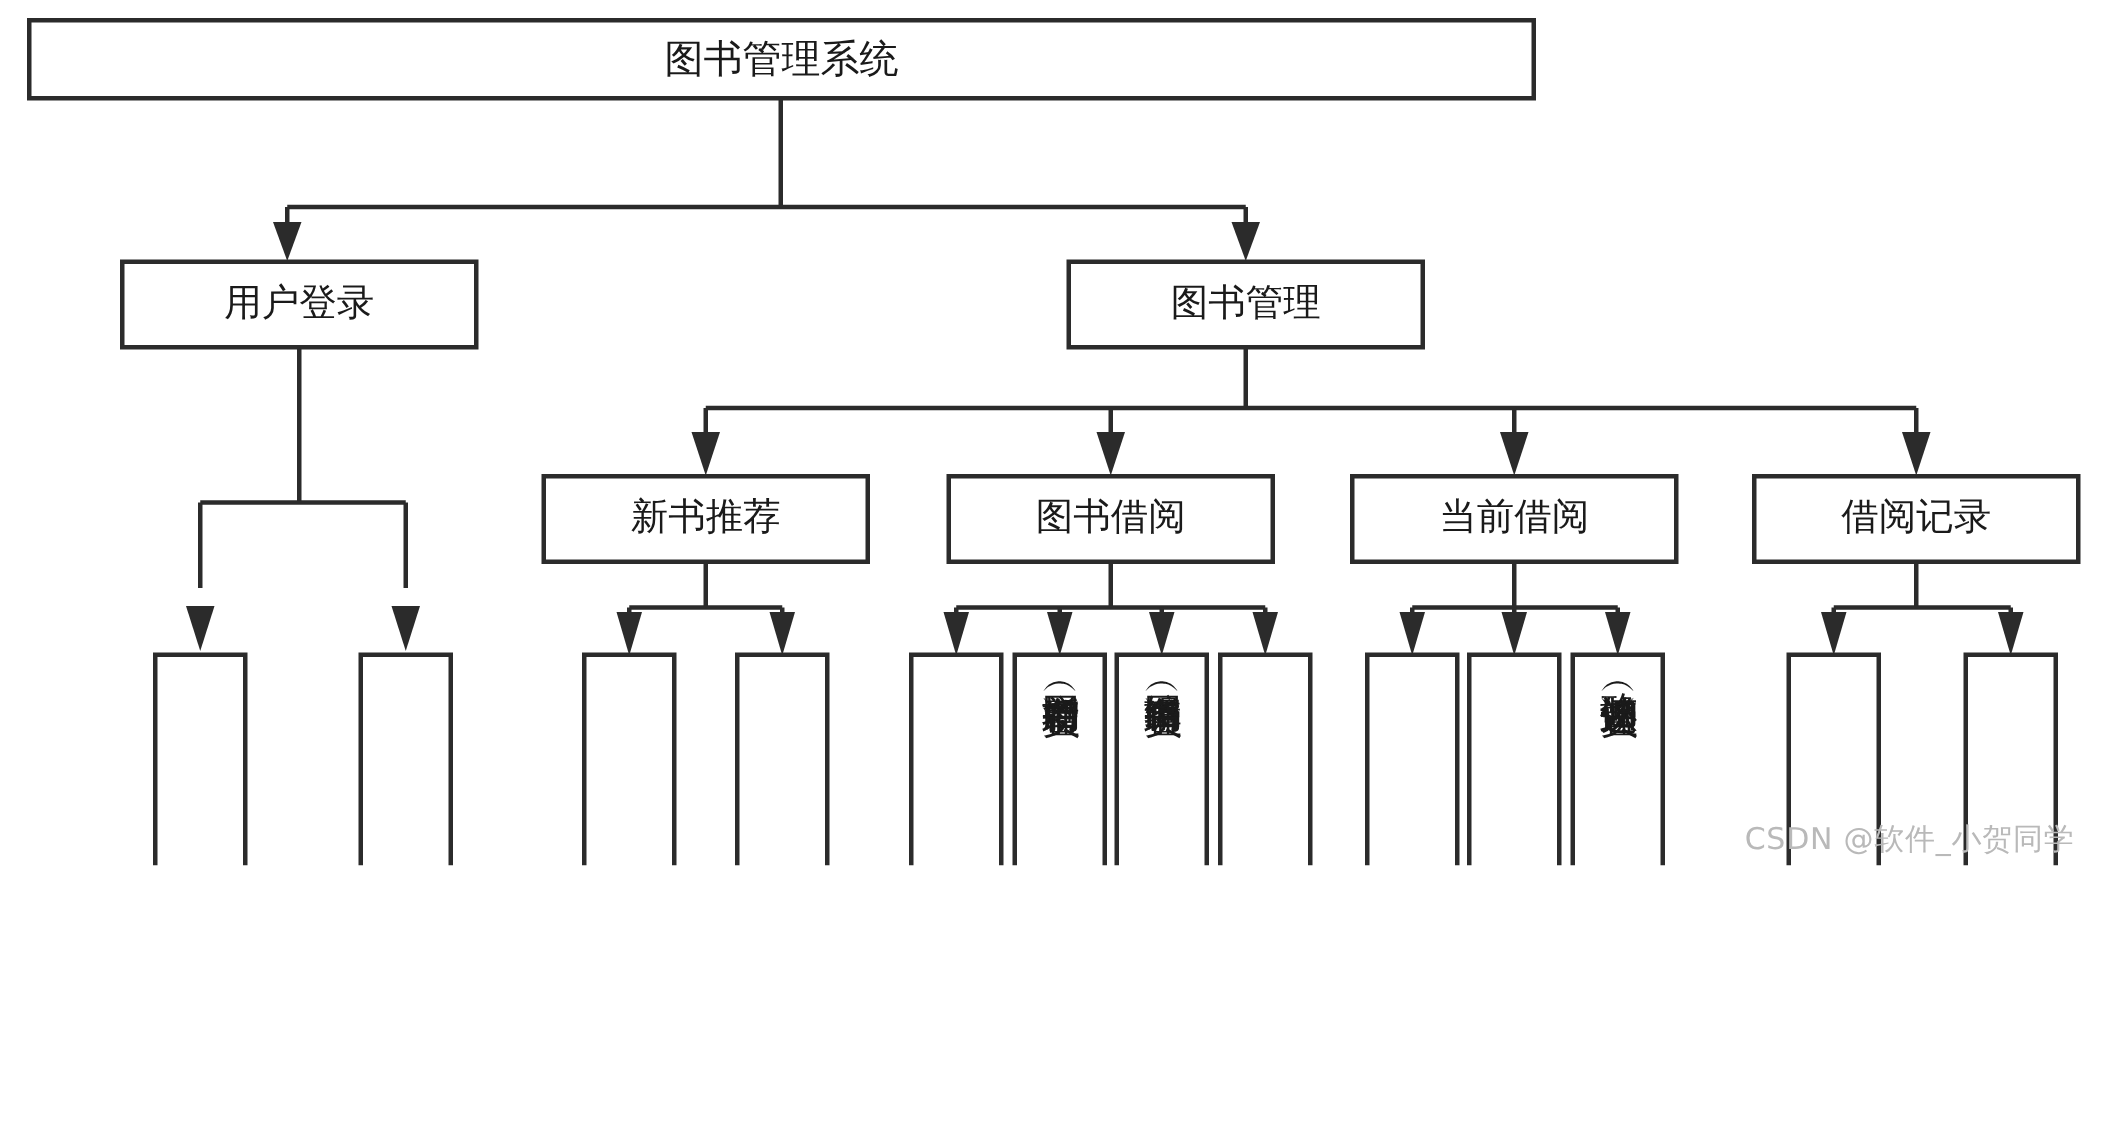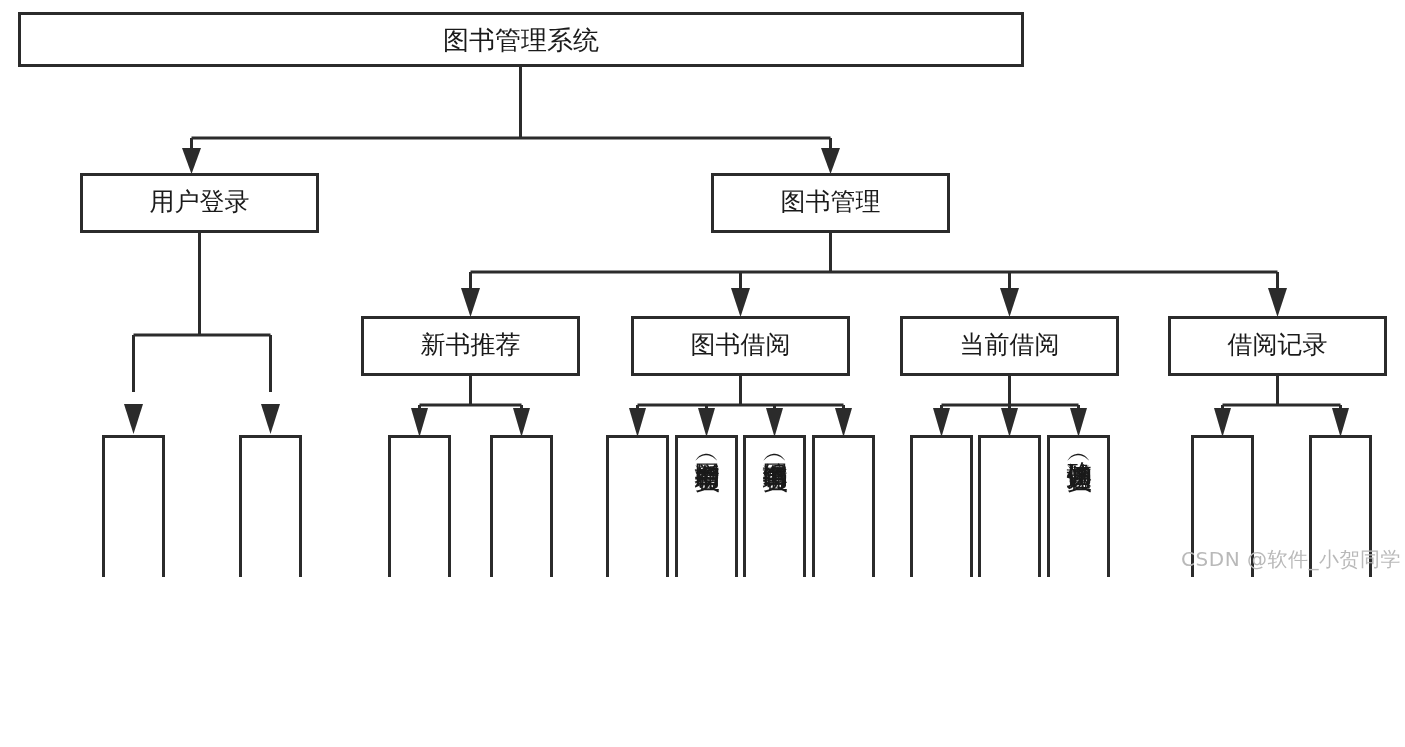--- a/index.html
+++ b/index.html
@@ -71,21 +71,21 @@
     text-orientation: upright;
     font-family: "DejaVu Sans", "Liberation Sans", sans-serif;
     font-size: 25px;
     line-height: 1.06;
     letter-spacing: 1px;
     color: #1a1a1a;
     white-space: nowrap;
   }
   .watermark {
     position: absolute;
-    right: 4px;
+    right: 22px;
     bottom: 4px;
     font-family: "DejaVu Sans", "Liberation Sans", sans-serif;
     font-size: 20px;
     color: #b9b9b9;
     letter-spacing: 0.5px;
     white-space: nowrap;
     pointer-events: none;
   }
 </style>
 </head>

